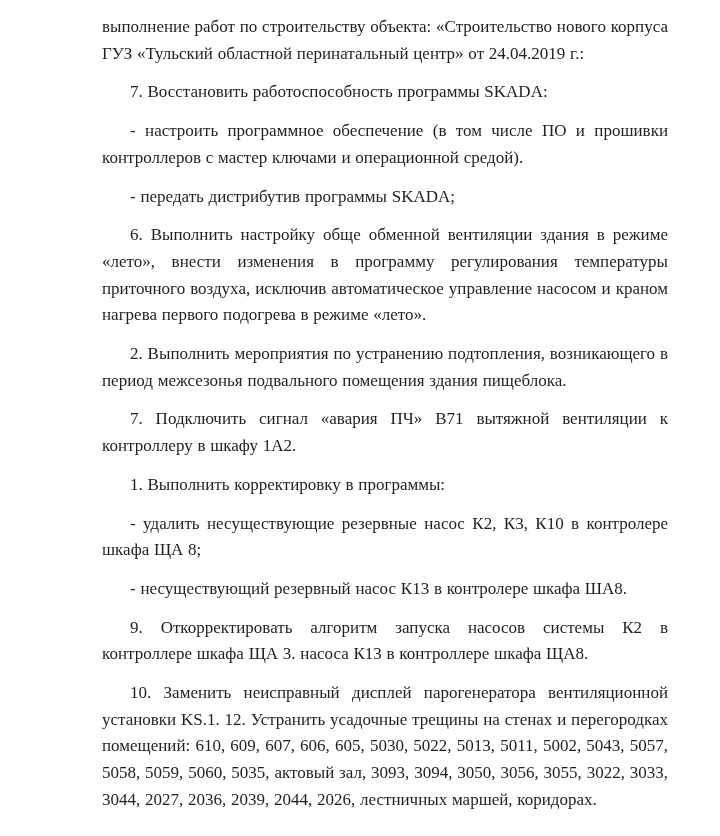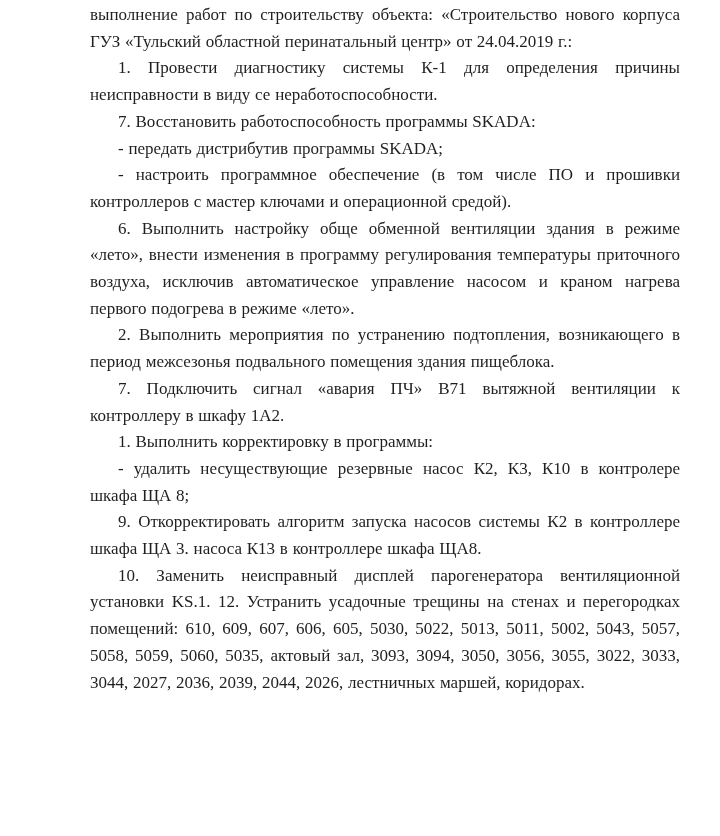--- a/index.html
+++ b/index.html
@@ -19,40 +19,40 @@
   .doc {
     font-family: "Liberation Serif", "DejaVu Serif", serif;
     font-size: 17px;
     line-height: 26.7px;
     color: #1f1f1f;
     text-align: justify;
     text-align-last: left;
     width: 590px;
   }
   .doc p {
-    margin: 0;
+    margin: 12px;
     padding: 0;
     text-indent: 28px;
     word-spacing: 0.5px;
   }
   .doc p.no-indent {
     text-indent: 0;
   }
 </style>
 </head>
 <body>
 
 <div class="page" style="background: rgb(255, 255, 255);">
   <div class="doc" style="color: rgb(31, 31, 31);">
       <p class="no-indent">выполнение работ по строительству объекта: «Строительство нового корпуса ГУЗ «Тульский областной перинатальный центр» от 24.04.2019 г.:</p>
-      <p>1. Провести диагностику системы К-1 для определения причины неисправности в виду се неработоспособности.</p>
       <p>7. Восстановить работоспособность программы SKADA:</p>
+      <p>- настроить программное обеспечение (в том числе ПО и прошивки контроллеров с мастер ключами и операционной средой).</p>
       <p>- передать дистрибутив программы SKADA;</p>
-      <p>- настроить программное обеспечение (в том числе ПО и прошивки контроллеров с мастер ключами и операционной средой).</p>
       <p>6. Выполнить настройку обще обменной вентиляции здания в режиме «лето», внести изменения в программу регулирования температуры приточного воздуха, исключив автоматическое управление насосом и краном нагрева первого подогрева в режиме «лето».</p>
       <p>2. Выполнить мероприятия по устранению подтопления, возникающего в период межсезонья подвального помещения здания пищеблока.</p>
       <p>7. Подключить сигнал «авария ПЧ» В71 вытяжной вентиляции к контроллеру в шкафу 1А2.</p>
       <p>1. Выполнить корректировку в программы:</p>
       <p>- удалить несуществующие резервные насос К2, К3, К10 в контролере шкафа ЩА 8;</p>
+      <p>- несуществующий резервный насос К13 в контролере шкафа ША8.</p>
       <p>9. Откорректировать алгоритм запуска насосов системы К2 в контроллере шкафа ЩА 3. насоса К13 в контроллере шкафа ЩА8.</p>
       <p>10. Заменить неисправный дисплей парогенератора вентиляционной установки KS.1. 12. Устранить усадочные трещины на стенах и перегородках помещений: 610, 609, 607, 606, 605, 5030, 5022, 5013, 5011, 5002, 5043, 5057, 5058, 5059, 5060, 5035, актовый зал, 3093, 3094, 3050, 3056, 3055, 3022, 3033, 3044, 2027, 2036, 2039, 2044, 2026, лестничных маршей, коридорах.</p>
     </div>
 </div>
 
 </body></html>

